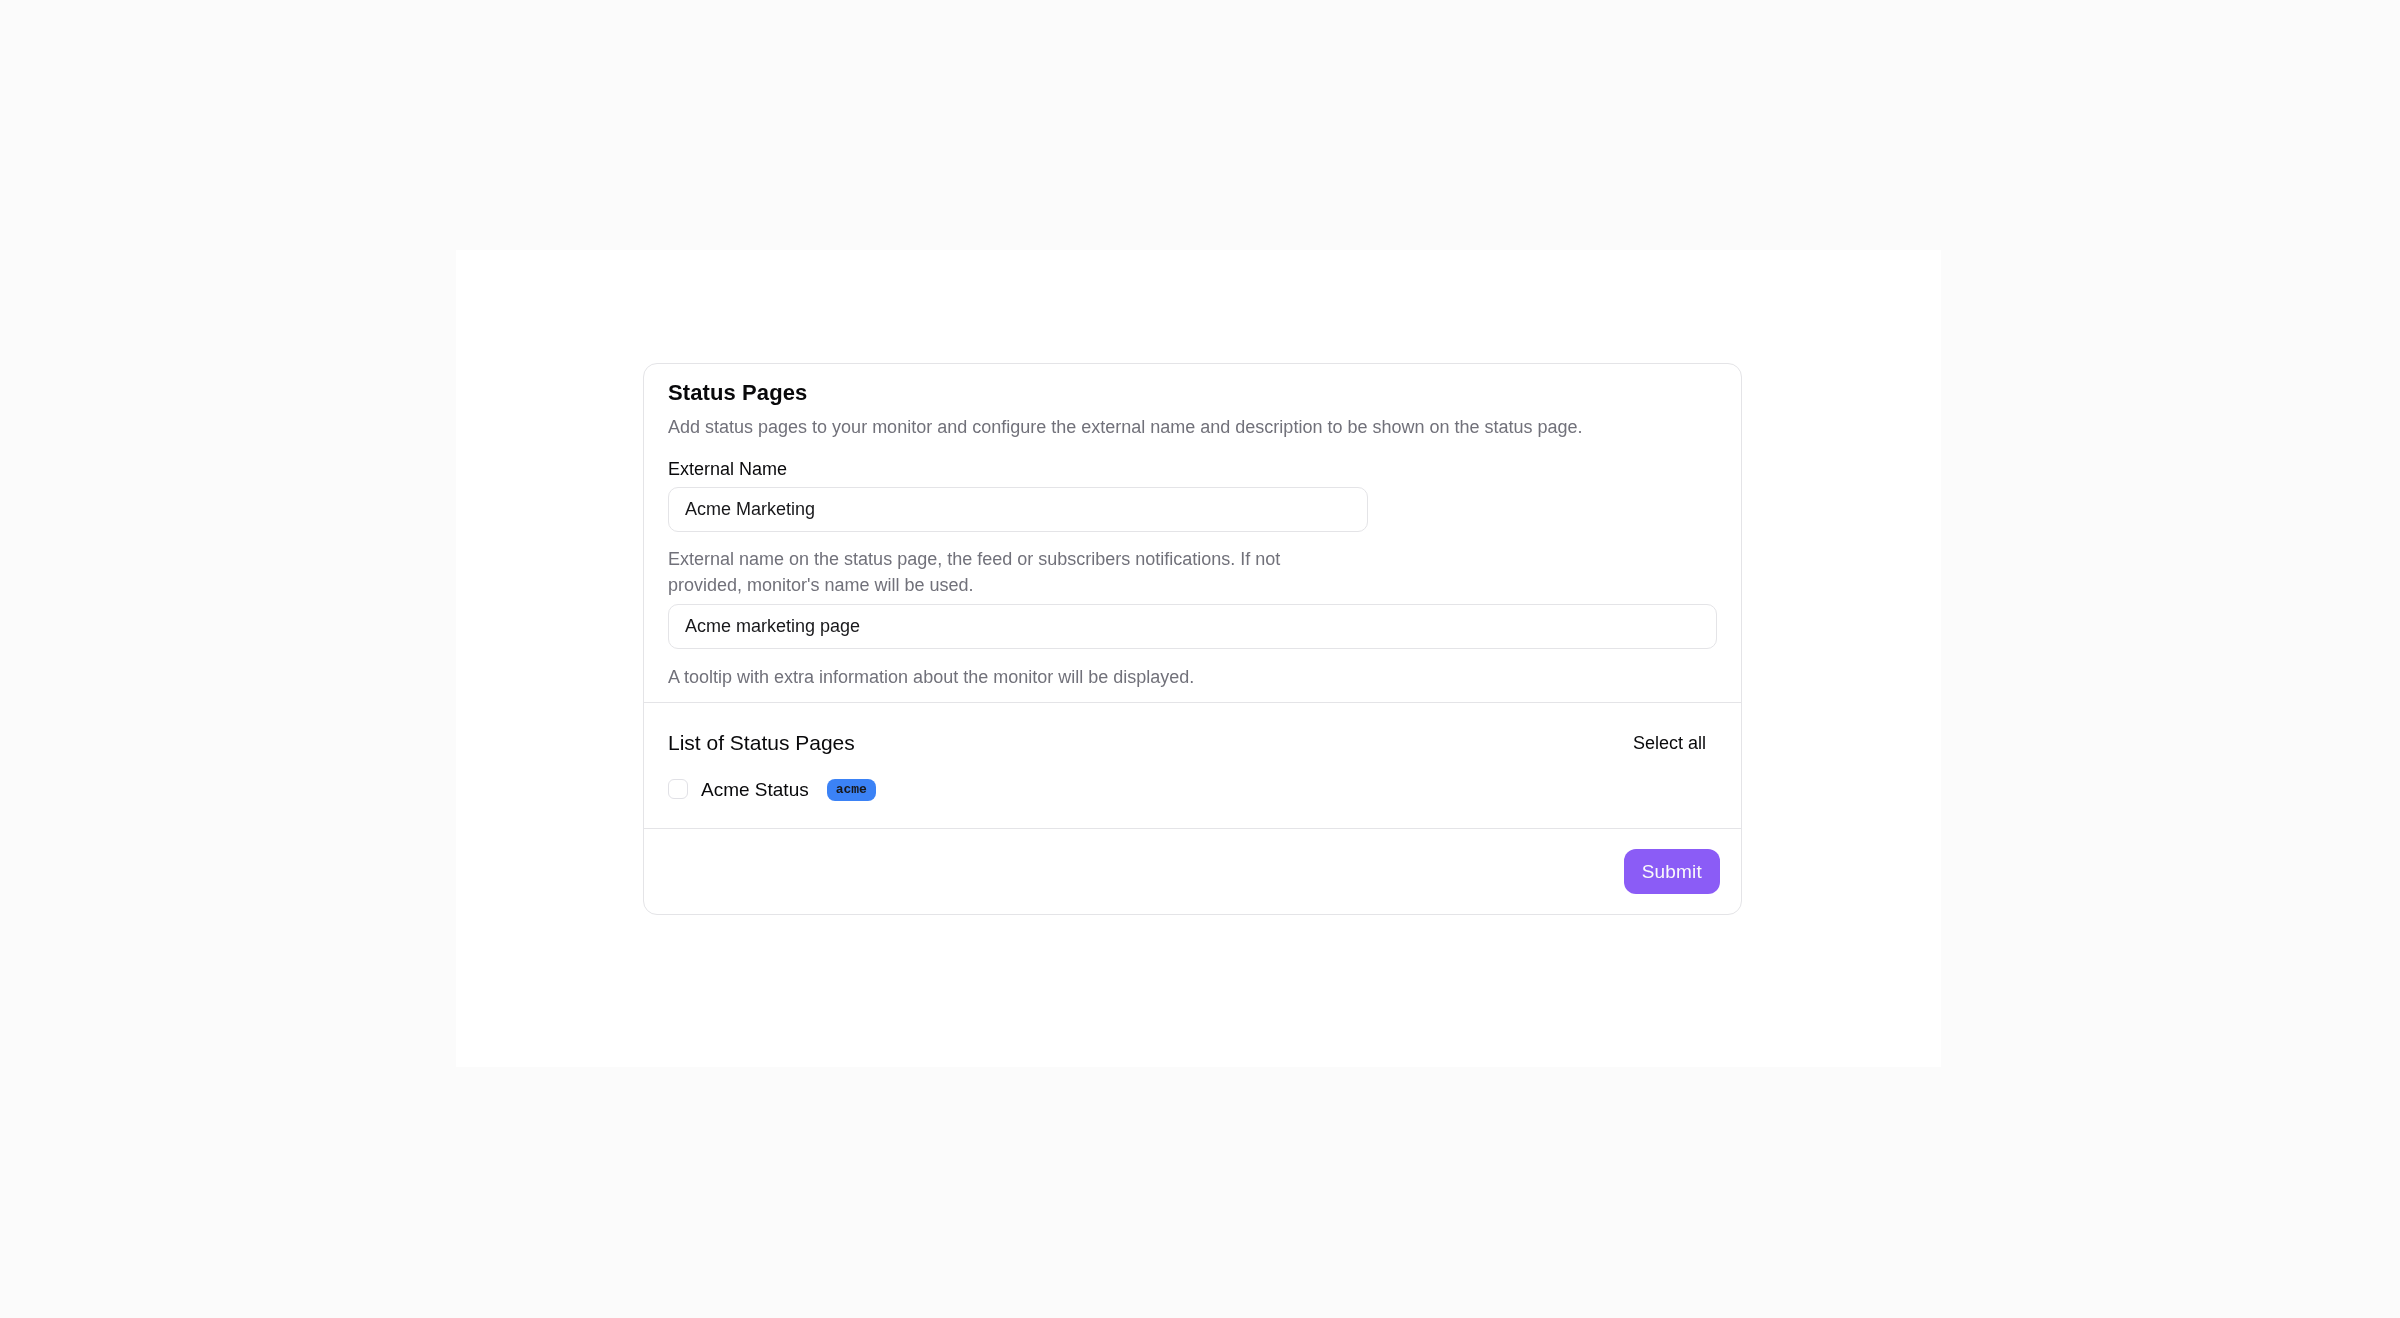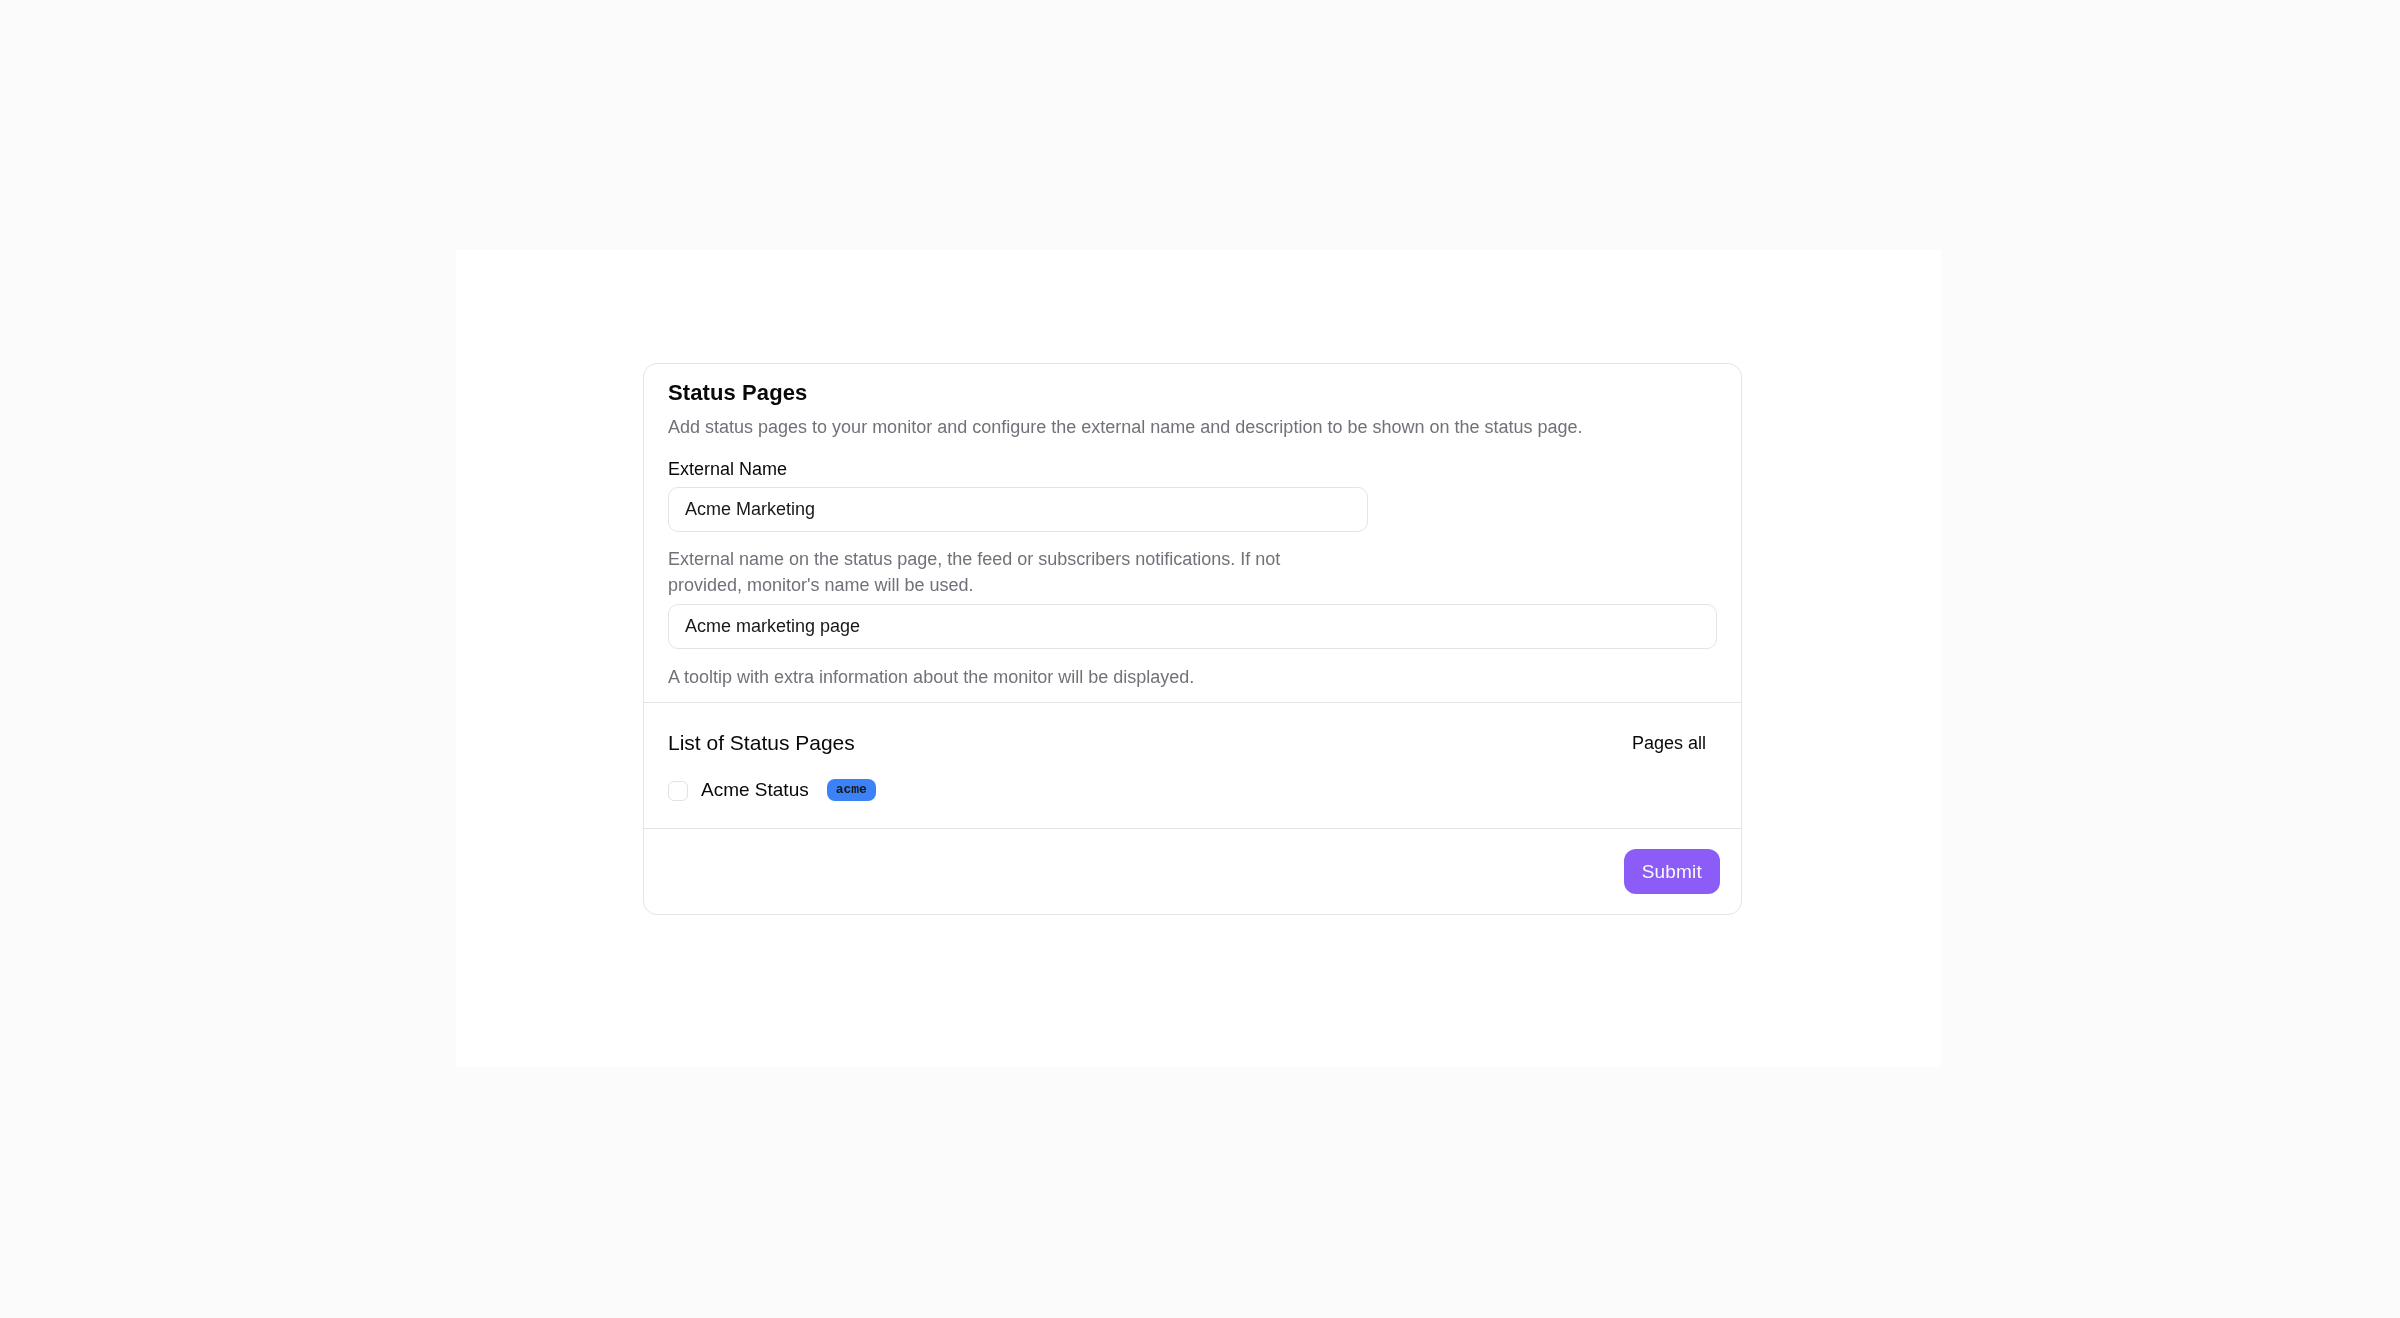--- a/index.html
+++ b/index.html
@@ -99,21 +99,21 @@
     margin-right: 11px;
     font-family: "Liberation Sans", sans-serif;
     font-size: 18px;
     font-weight: 500;
     color: #09090b;
     cursor: pointer;
     line-height: 28px;
   }
   .list-item {
     display: flex;
-    align-items: flex-end;
+    align-items: flex-start;
     margin-top: 22px;
   }
   .checkbox {
     width: 20px;
     height: 20px;
     border: 1px solid #e1e1e6;
     border-radius: 6px;
     background: #ffffff;
     flex: 0 0 auto;
     cursor: pointer;
@@ -174,21 +174,21 @@
         <div>provided, monitor's name will be used.</div>
       </div>
 
       <input type="text" class="text-input input-description" value="Acme marketing page" style="">
       <div class="help help-single">A tooltip with extra information about the monitor will be displayed.</div>
     </section>
 
     <section class="card-list">
       <div class="list-header">
         <h3 class="list-title">List of Status Pages</h3>
-        <button class="select-all">Pages all</button>
+        <button class="select-all">Select all</button>
       </div>
       <div class="list-item">
         <span class="checkbox"></span>
         <span class="item-label">Acme Status</span>
         <span class="badge">acme</span>
       </div>
     </section>
 
     <section class="card-footer">
       <button class="submit">Submit</button>

